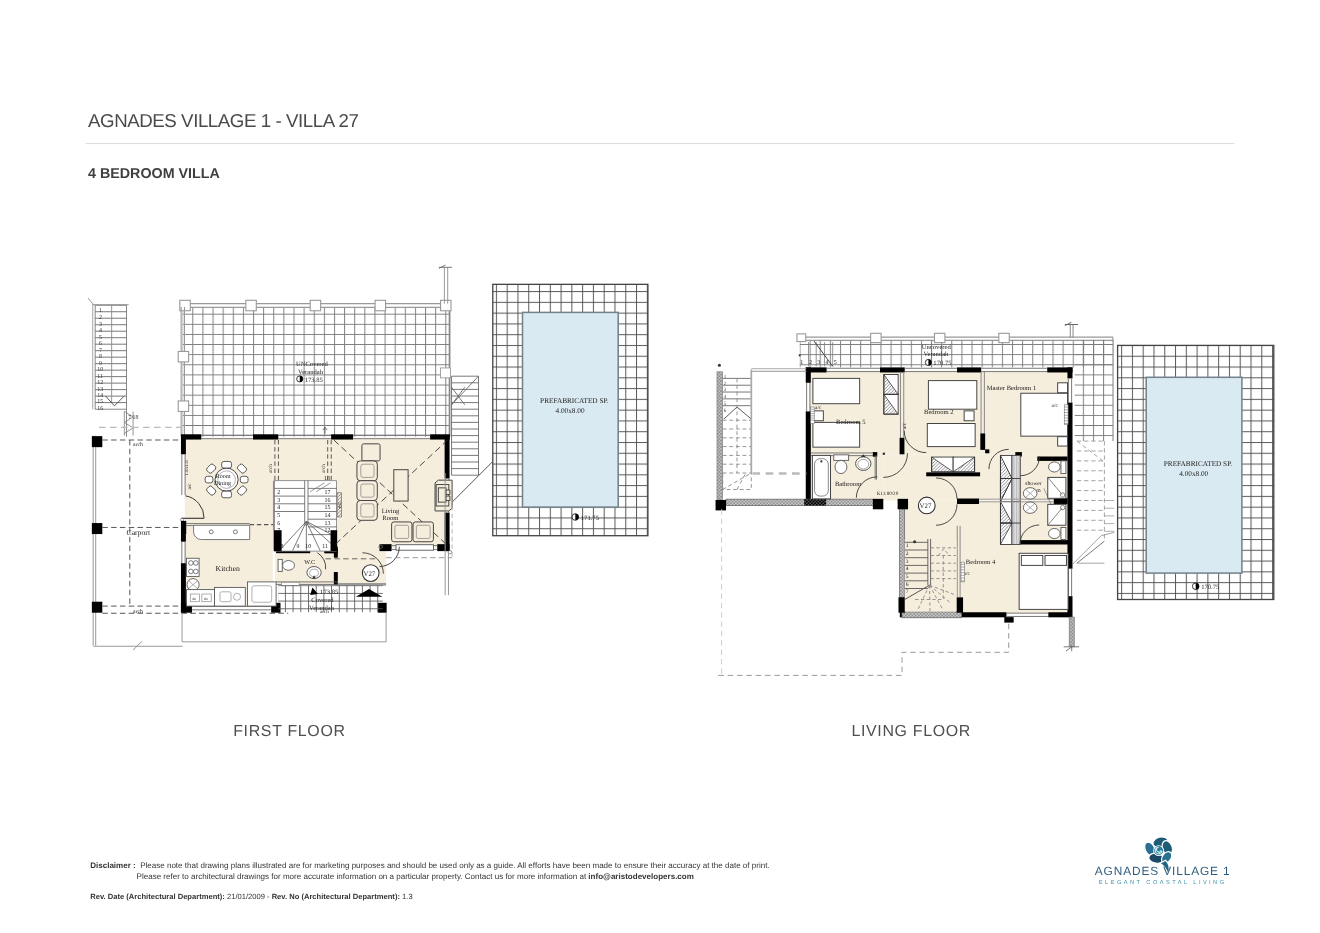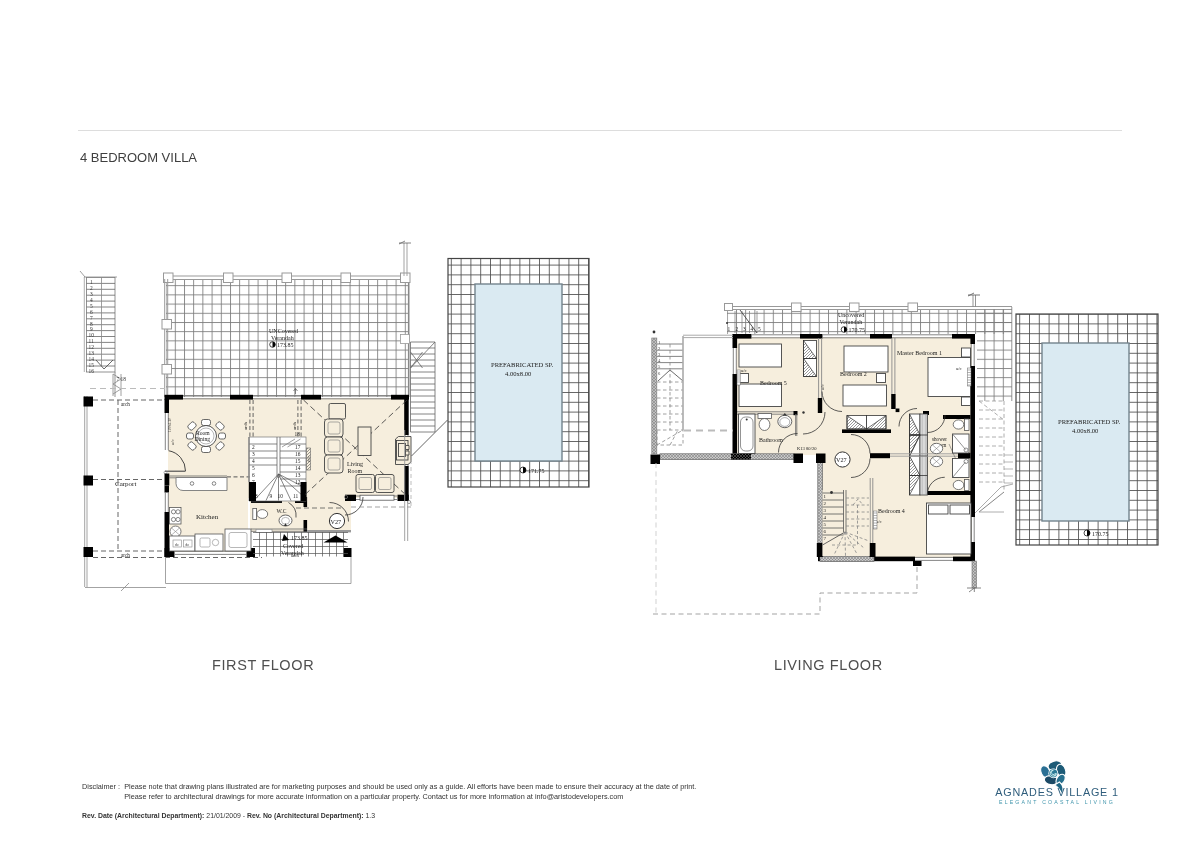--- a/index.html
+++ b/index.html
@@ -1,26 +1,27 @@
 <!DOCTYPE html>
 <html><head><meta charset="utf-8">
 <style>
 html,body{margin:0;padding:0;background:#fff}
 .page{position:relative;width:1200px;height:848px;background:#fff;overflow:hidden;font-family:"Liberation Sans",sans-serif}
 .abs{position:absolute}
 .title{position:absolute;left:80px;top:100px;font-size:17px;color:#4a4a4a;letter-spacing:-0.4px}
 .rule{position:absolute;left:78px;top:130px;width:1044px;height:1px;background:#ddd}
-.sub{position:absolute;left:80px;top:150px;font-size:13px;font-weight:normal;color:#3f3f3f;letter-spacing:0px}
+.sub{position:absolute;left:80px;top:150px;font-size:13px;font-weight:bold;color:#3f3f3f;letter-spacing:0px}
 .cap{position:absolute;font-size:14.5px;color:#4f4f4f;letter-spacing:0.6px}
 .disc{position:absolute;left:82px;top:782px;font-size:7.3px;color:#333;line-height:9.8px}
 .rev{position:absolute;left:82px;top:812px;font-size:6.9px;color:#333}
 </style></head>
 <body>
 <div class="page">
 
+<div class="title">AGNADES VILLAGE 1 - VILLA 27</div>
 
 <div class="rule"></div>
 
 <div class="sub">4 BEDROOM VILLA</div>
 
 <svg class="abs" style="left:0;top:0" width="1200" height="848" viewBox="0 0 1200 848">
 <defs>
 <pattern id="gdeck" width="9.8" height="9.8" patternUnits="userSpaceOnUse">
           <path d="M0 0.5H9.8M0.5 0V9.8" stroke="#4d4d4d" stroke-width="0.85" fill="none"></path>
         </pattern>
@@ -791,22 +792,22 @@
 </g>
 </g>
 </g>
 </svg>
 
 <div class="cap" style="left:212px;top:657px">FIRST FLOOR</div>
 
 <div class="cap" style="left:774px;top:657px">LIVING FLOOR</div>
 
 <div class="disc">
-<span style="font-weight:normal">Disclaimer :</span>&nbsp; Please note that drawing plans illustrated are for marketing purposes and should be used only as a guide. All efforts have been made to ensure their accuracy at the date of print.<br>
-<span style="visibility:hidden">Disclaimer :&nbsp;&nbsp;</span>Please refer to architectural drawings for more accurate information on a particular property. Contact us for more information at <span style="font-weight:normal">info@aristodevelopers.com</span>
+<span style="font-weight:bold">Disclaimer :</span>&nbsp; Please note that drawing plans illustrated are for marketing purposes and should be used only as a guide. All efforts have been made to ensure their accuracy at the date of print.<br>
+<span style="visibility:hidden">Disclaimer :&nbsp;&nbsp;</span>Please refer to architectural drawings for more accurate information on a particular property. Contact us for more information at <span style="font-weight:bold">info@aristodevelopers.com</span>
 </div>
 
 <div class="rev"><b>Rev. Date (Architectural Department):</b> 21/01/2009 - <b>Rev. No (Architectural Department):</b> 1.3</div>
 
 <svg class="abs" style="left:980px;top:758px" width="160" height="50" viewBox="0 0 160 50">
 
 <g transform="translate(73,15)">
 <g stroke="#fff" stroke-width="1.1">
 <ellipse cx="2" cy="-7.3" rx="7" ry="4.7" fill="#1d5b77" transform="rotate(-14 2 -7.3)"></ellipse>
 <ellipse cx="-7.6" cy="-1.2" rx="6.5" ry="4.3" fill="#2a6f94" transform="rotate(64 -7.6 -1.2)"></ellipse>

